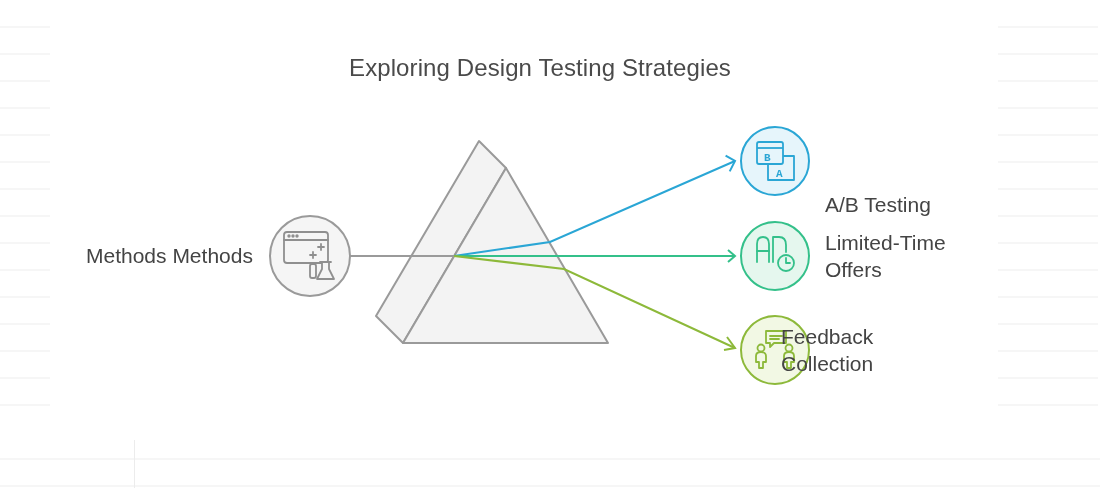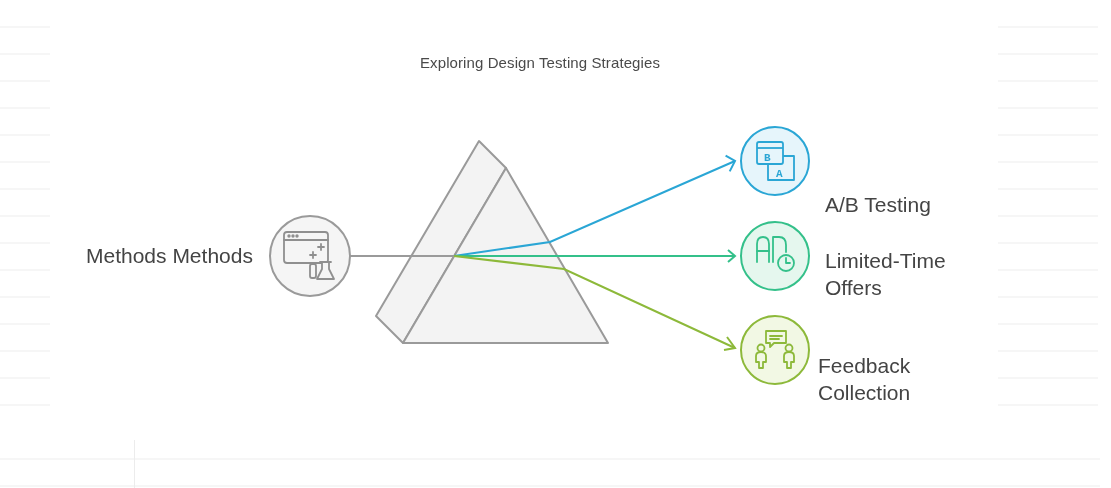--- a/index.html
+++ b/index.html
@@ -30,38 +30,38 @@
       top: 0;
       width: 1111px;
       height: 488px;
     }
     .title {
       position: absolute;
       left: 0;
       width: 1080px;
       top: 54px;
       text-align: center;
-      font-size: 15px;
+      font-size: 24px;
       color: #4a4a4a;
       letter-spacing: 0.1px;
     }
     .label {
       position: absolute;
       font-size: 21px;
       line-height: 27px;
       color: #444444;
       white-space: pre-line;
     }
     .label-source {
       left: 86px;
       top: 242px;
     }
     .label-ab { left: 825px; top: 147px; margin-top: 44px; }
-    .label-lto { left: 825px; top: 247px; }
-    .label-fb { left: 818px; top: 323px; margin-top: 29px; }
+    .label-lto { left: 825px; top: 229px; }
+    .label-fb { left: 781px; top: 323px; }
     .vline {
       position: absolute;
       left: 134px;
       top: 440px;
       width: 1px;
       height: 48px;
       background: #ececec;
     }
     svg text { font-family: "Liberation Mono", "DejaVu Sans Mono", monospace; }
   </style>

